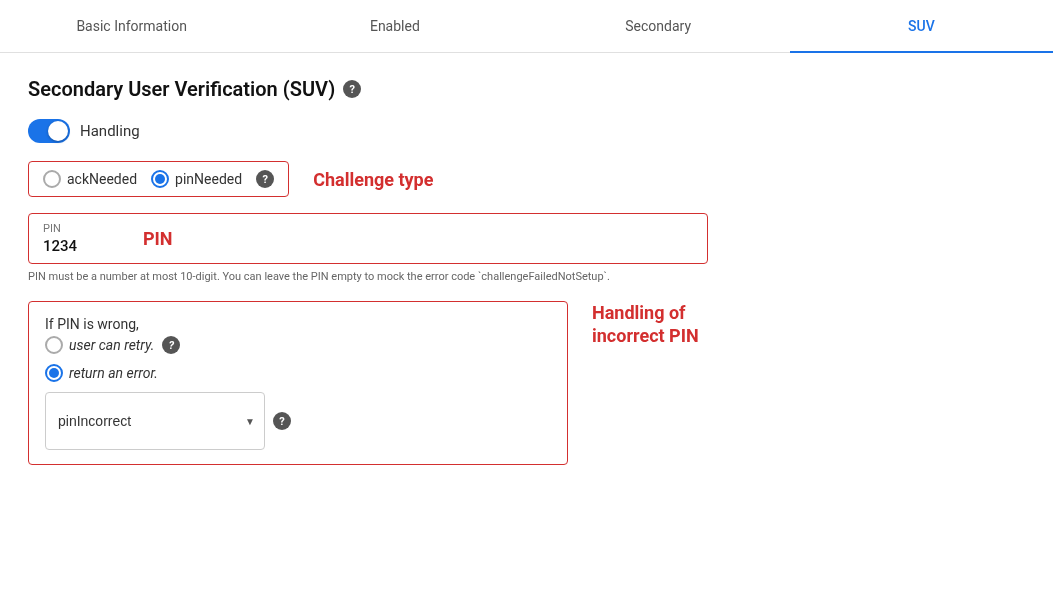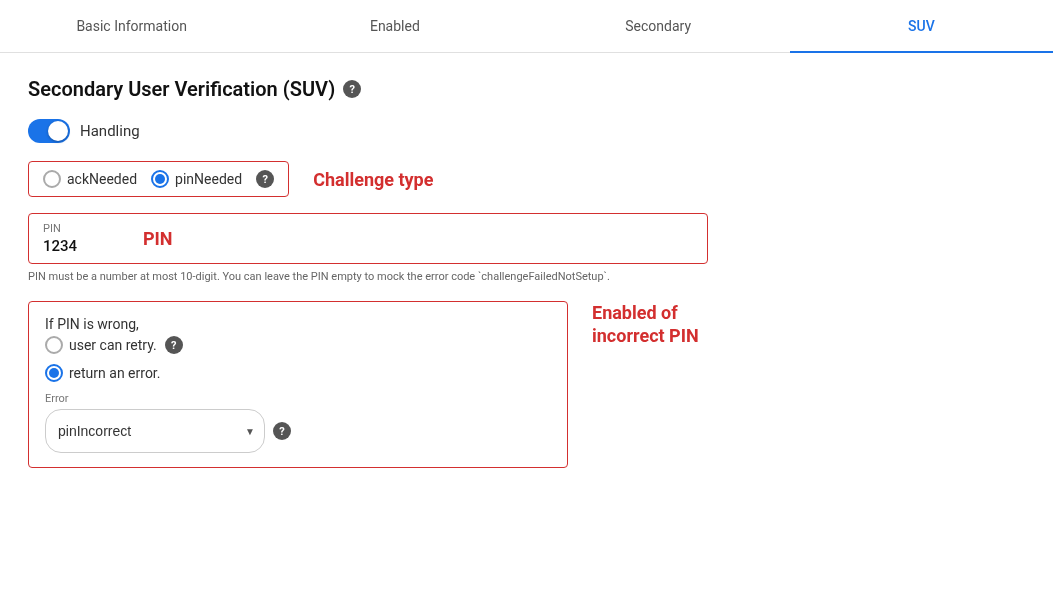--- a/index.html
+++ b/index.html
@@ -208,38 +208,39 @@
     .incorrect-pin-title {
       font-size: 14px;
       color: #333;
       margin-bottom: 4px;
     }
     .radio-row {
       display: flex;
       align-items: center;
       gap: 8px;
       margin-bottom: 10px;
+      font-style: italic;
     }
     .dropdown-row {
       margin-top: 10px;
     }
     .dropdown-label {
       font-size: 11px;
       color: #777;
       margin-bottom: 4px;
     }
     .dropdown-wrapper {
       display: flex;
       align-items: center;
       gap: 8px;
     }
     .dropdown-select {
       border: 1px solid #ccc;
-      border-radius: 16px;
-      padding: 13px 12px;
+      border-radius: 4px;
+      padding: 20px 12px;
       font-size: 14px;
       color: #333;
       background: #fff;
       width: 220px;
       appearance: none;
       cursor: pointer;
       position: relative;
     }
     .dropdown-container {
       position: relative;
@@ -324,33 +325,32 @@
       </div>
 
       <div class="radio-row">
         <div class="radio-option">
           <div class="radio-circle selected"></div>
           <span>return an error.</span>
         </div>
       </div>
 
       <div class="dropdown-row">
-        <div class="dropdown-label">Error</div>
         <div class="dropdown-wrapper">
           <div class="dropdown-container">
             <select class="dropdown-select">
               <option>pinIncorrect</option>
               <option>pinExpired</option>
               <option>pinLocked</option>
             </select>
           </div>
           <span class="help-icon">?</span>
         </div>
       </div>
     </div>
 
     <div class="incorrect-annotation">
-      <span class="annotation-label" style="white-space: pre-line;">Enabled of
+      <span class="annotation-label" style="white-space: pre-line;">Handling of
 incorrect PIN</span>
     </div>
   </div>
 
 </div>
 
 </body></html>

